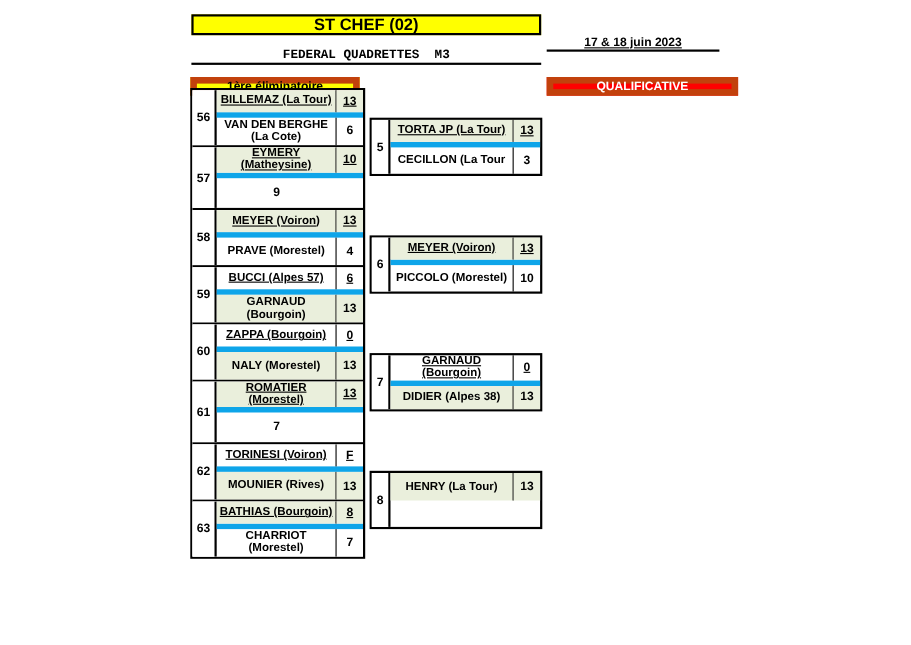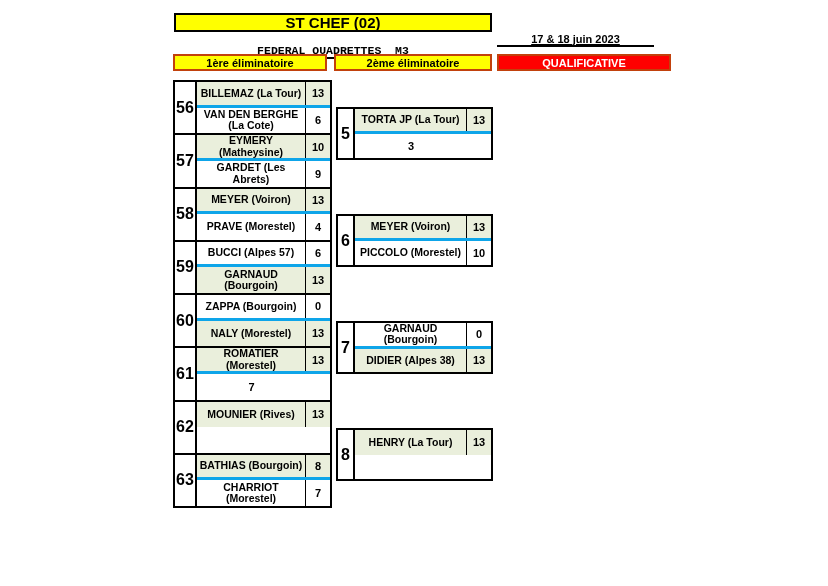--- a/index.html
+++ b/index.html
@@ -11,36 +11,36 @@
   .abs{position:absolute;box-sizing:border-box;}
   .center{display:flex;align-items:center;justify-content:center;text-align:center;}
 
   
   #title{left:174px;top:13px;width:318px;height:19px;background:var(--yellow);
          border:2px solid #000;font-size:15px;}
   #subtitle{left:174px;top:44px;width:318px;height:15px;border-bottom:2px solid #000;
             font-size:11.5px;white-space:pre;font-family:Liberation Mono, monospace;}
   #date{left:497px;top:32px;width:157px;height:15px;border-bottom:2px solid #000;
         font-size:11px;text-decoration:underline;}
-  .hcol{top:54px;height:17px;border:2px solid #c2410c;font-size:11px;}
+  .hcol{top:70px;height:17px;border:6px solid #c2410c;font-size:11px;}
   #h1{left:173px;width:154px;background:var(--yellow);}
   #h2{left:334px;width:158px;background:var(--yellow);}
   #h3{left:497px;width:174px;background:var(--red);color:#fff;}
 
   
   #bracket1{left:173px;top:80px;width:159px;height:428px;border:2px solid #000;
             display:flex;flex-direction:column;}
   #bracket1 .match{flex:1;border-bottom:2px solid #000;}
   #bracket1 .match:last-child{border-bottom:none;}
   .match{display:grid;grid-template-rows:1fr 1fr;background:#fff;}
   #bracket1 .match{grid-template-columns:22px 1fr;}
-  .num{grid-row:1/3;grid-column:1;border-right:2px solid #000;font-size:16px;
+  .num{grid-row:1/3;grid-column:1;border-right:2px solid #000;font-size:11px;
        display:flex;align-items:center;justify-content:center;background:#fff;}
   .trow{grid-column:2;display:grid;grid-template-columns:1fr 24px;}
-  .trow.t0{border-bottom:3px solid #0ea5e9;}
+  .trow.t0{border-bottom:5px solid #0ea5e9;text-decoration:underline;}
   .name{border-right:1px solid #000;display:flex;align-items:center;justify-content:center;
         text-align:center;font-size:10.5px;line-height:1.08;padding:0 2px;}
   .score{display:flex;align-items:center;justify-content:center;font-size:11px;}
   .win{background:var(--win);}
 
   
   #bracket2 .match{position:absolute;left:336px;width:157px;height:53px;
                    border:2px solid #000;grid-template-columns:17px 1fr;box-sizing:border-box;}
   #bracket2 .pos0{top:107px;}
   #bracket2 .pos1{top:214px;}
@@ -52,21 +52,20 @@
 
 <div id="page">
 
   <div id="title" class="abs center">ST CHEF (02)</div>
 
   <div id="subtitle" class="abs center">FEDERAL QUADRETTES  M3</div>
 
   <div id="date" class="abs center">17 &amp; 18 juin 2023</div>
 
   <div id="h1" class="abs center hcol">1ère éliminatoire</div>
-  <div id="h2" class="abs center hcol">2ème éliminatoire</div>
   <div id="h3" class="abs center hcol">QUALIFICATIVE</div>
 
   <div id="bracket1" class="abs">
   <div class="match">
     <div class="num">56</div>
     <div class="trow t0">
       <div class="name win">BILLEMAZ (La Tour)</div>
       <div class="score win">13</div>
     </div>
     <div class="trow t1">
@@ -75,21 +74,20 @@
     </div>
   </div>
 
   <div class="match">
     <div class="num">57</div>
     <div class="trow t0">
       <div class="name win">EYMERY (Matheysine)</div>
       <div class="score win">10</div>
     </div>
     <div class="trow t1">
-      <div class="name">GARDET (Les Abrets)</div>
       <div class="score">9</div>
     </div>
   </div>
 
   <div class="match">
     <div class="num">58</div>
     <div class="trow t0">
       <div class="name win">MEYER (Voiron)</div>
       <div class="score win">13</div>
     </div>
@@ -129,20 +127,24 @@
       <div class="name win">ROMATIER (Morestel)</div>
       <div class="score win">13</div>
     </div>
     <div class="trow t1">
       <div class="score">7</div>
     </div>
   </div>
 
   <div class="match">
     <div class="num">62</div>
+    <div class="trow t0">
+      <div class="name">TORINESI (Voiron)</div>
+      <div class="score">F</div>
+    </div>
     <div class="trow t1">
       <div class="name win">MOUNIER (Rives)</div>
       <div class="score win">13</div>
     </div>
   </div>
 
   <div class="match">
     <div class="num">63</div>
     <div class="trow t0">
       <div class="name win">BATHIAS (Bourgoin)</div>
@@ -155,20 +157,21 @@
   </div>
 </div>
   <div id="bracket2">
   <div class="match pos0">
     <div class="num">5</div>
     <div class="trow t0">
       <div class="name win">TORTA JP (La Tour)</div>
       <div class="score win">13</div>
     </div>
     <div class="trow t1">
+      <div class="name">CECILLON (La Tour</div>
       <div class="score">3</div>
     </div>
   </div>
 
   <div class="match pos1">
     <div class="num">6</div>
     <div class="trow t0">
       <div class="name win">MEYER (Voiron)</div>
       <div class="score win">13</div>
     </div>

